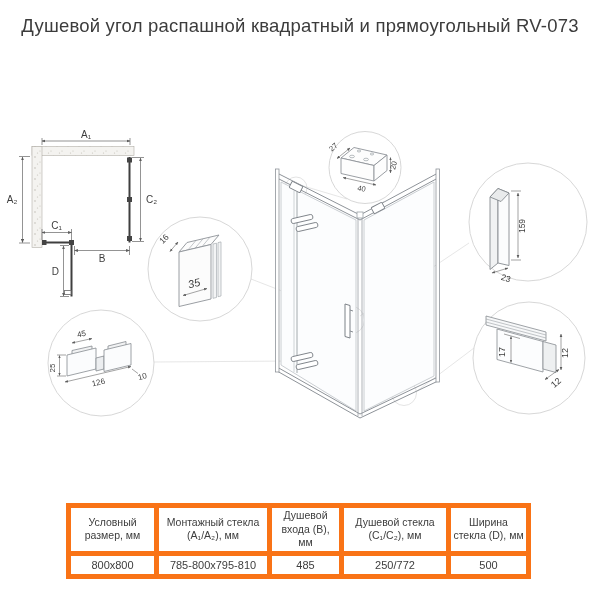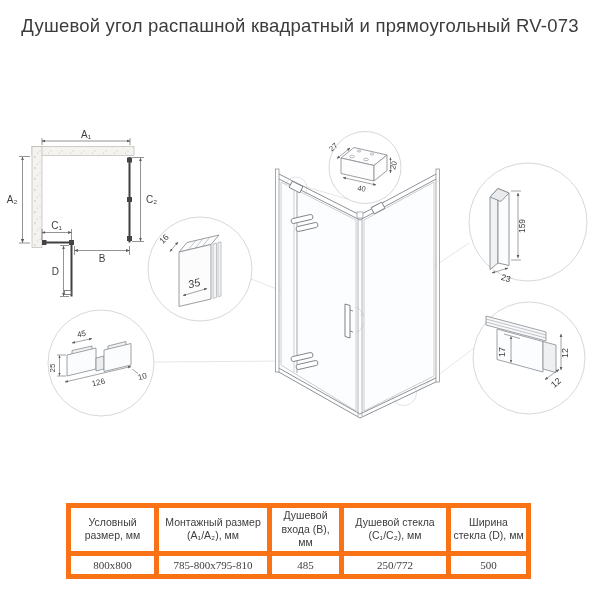--- a/index.html
+++ b/index.html
@@ -5,21 +5,21 @@
   html,body{margin:0;padding:0;background:#fff;width:600px;height:600px;overflow:hidden;
     font-family:"Liberation Sans","DejaVu Sans",sans-serif;}
   .page{position:relative;width:600px;height:552px;background:#fff;}
   .title{position:absolute;top:13px;left:0;width:600px;text-align:center;color:#3c3c3c;
     font-size:18.5px;line-height:1.4;font-weight:400;letter-spacing:.2px;}
   .drawing{position:absolute;top:0;left:0;}
   .size-table{position:absolute;left:66px;top:503px;border-collapse:collapse;color:#3d3d3d;table-layout:fixed;}
   .size-table th,.size-table td{border:5px solid #f97316;text-align:center;font-weight:normal;
     padding:1px 2px;line-height:1.3;}
   .size-table th{height:32px;font-size:10.5px;}
-  .size-table td{height:16px;font-size:11px;font-family:Liberation Serif, serif;}
+  .size-table td{height:16px;font-size:11px;}
   svg text{fill:#3d3d3d;font-family:"Liberation Sans","DejaVu Sans",sans-serif;}
 </style>
 </head>
 <body>
 
 <div class="page">
 
   <div class="title">
     <div>Душевой угол распашной квадратный и прямоугольный RV-073</div>
   </div>
@@ -259,21 +259,21 @@
     <colgroup>
       <col style="width:88px">
         <col style="width:113px">
         <col style="width:72px">
         <col style="width:107px">
         <col style="width:80px">
     </colgroup>
     <thead>
       <tr>
         <th>Условный размер, мм</th>
-        <th>Монтажный размер (A₁/A₂), мм</th>
+        <th>Монтажный стекла (A₁/A₂), мм</th>
         <th>Душевой входа (B), мм</th>
         <th>Душевой стекла (C₁/C₂), мм</th>
         <th>Ширина стекла (D), мм</th>
       </tr>
     </thead>
     <tbody>
       <tr>
         <td>800x800</td>
         <td>785-800x795-810</td>
         <td>485</td>

